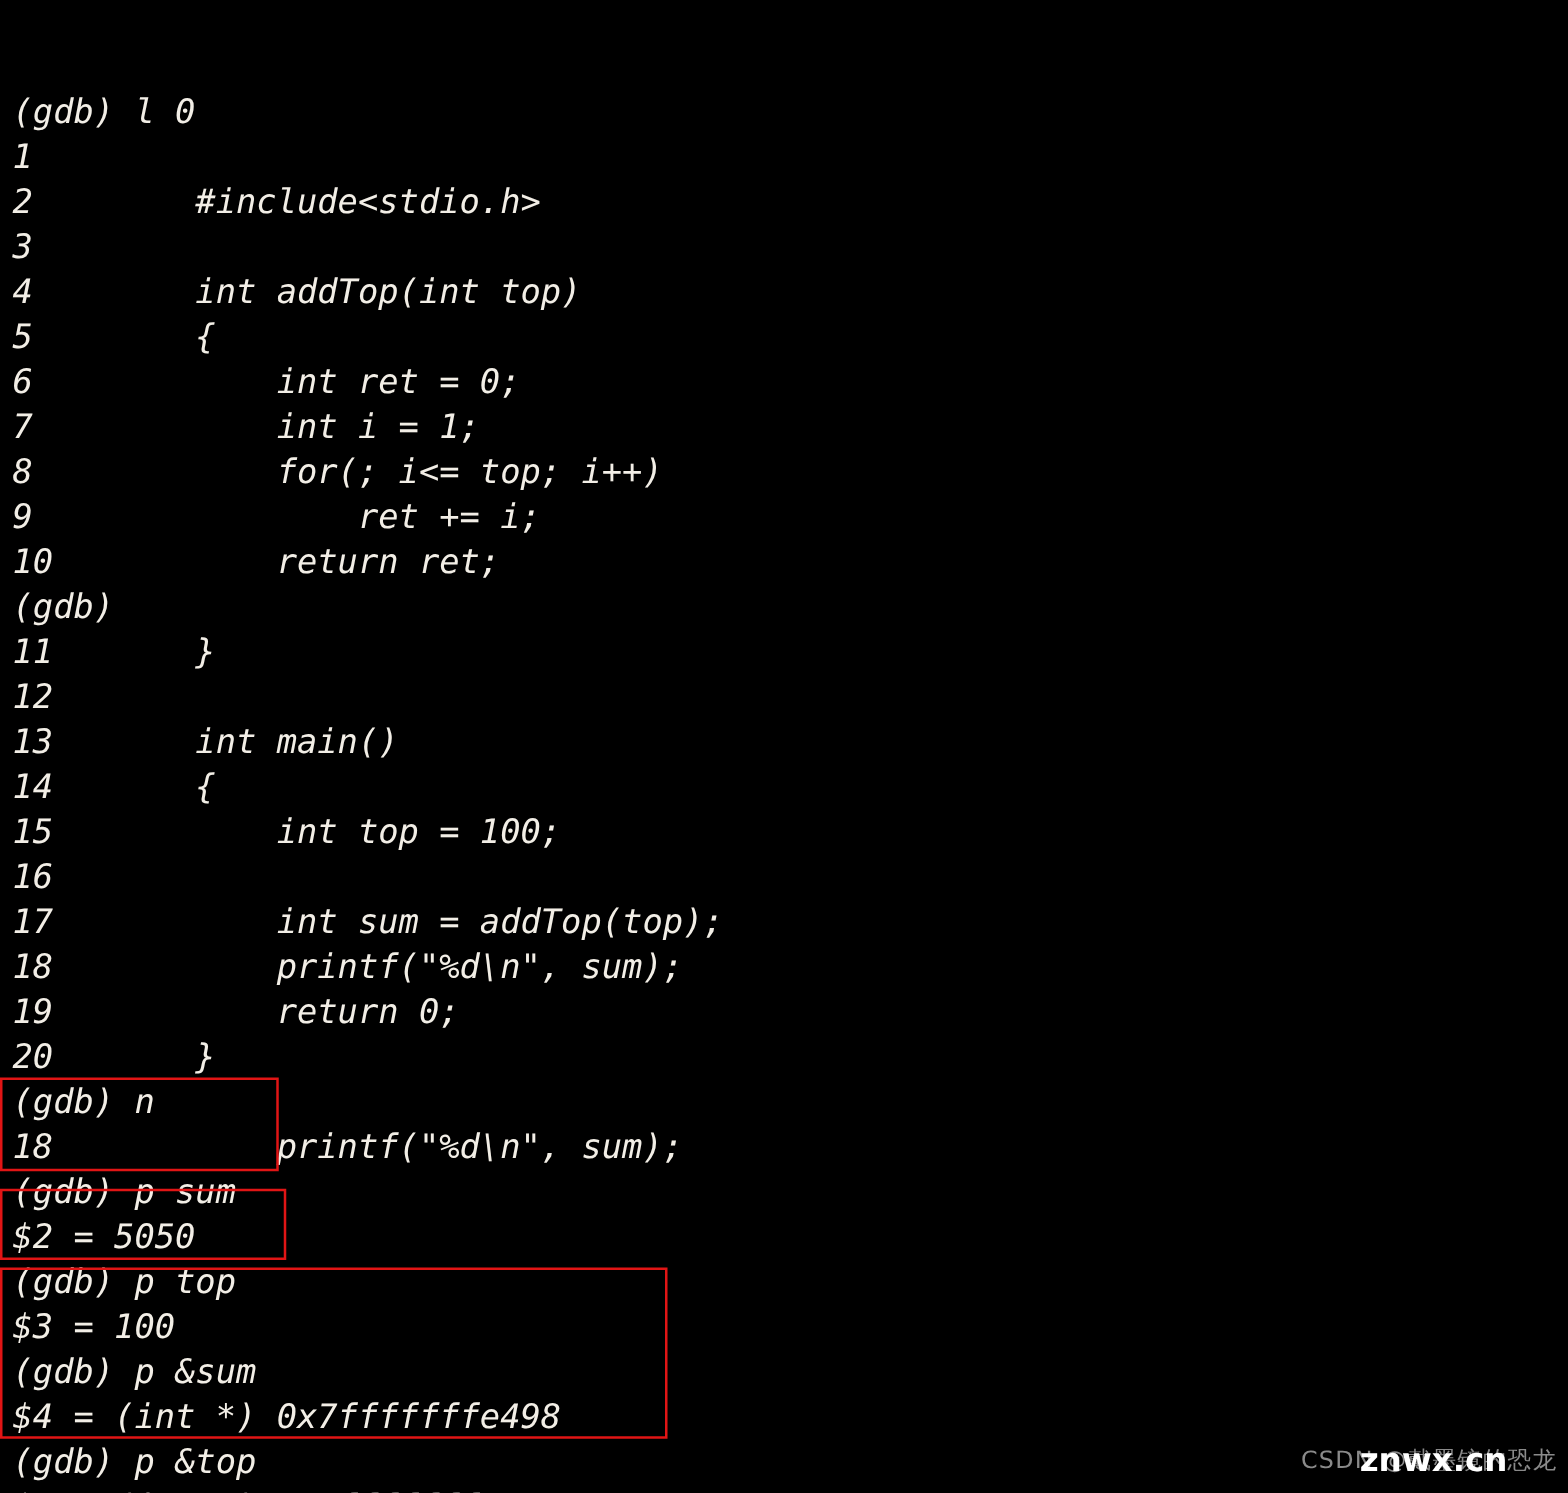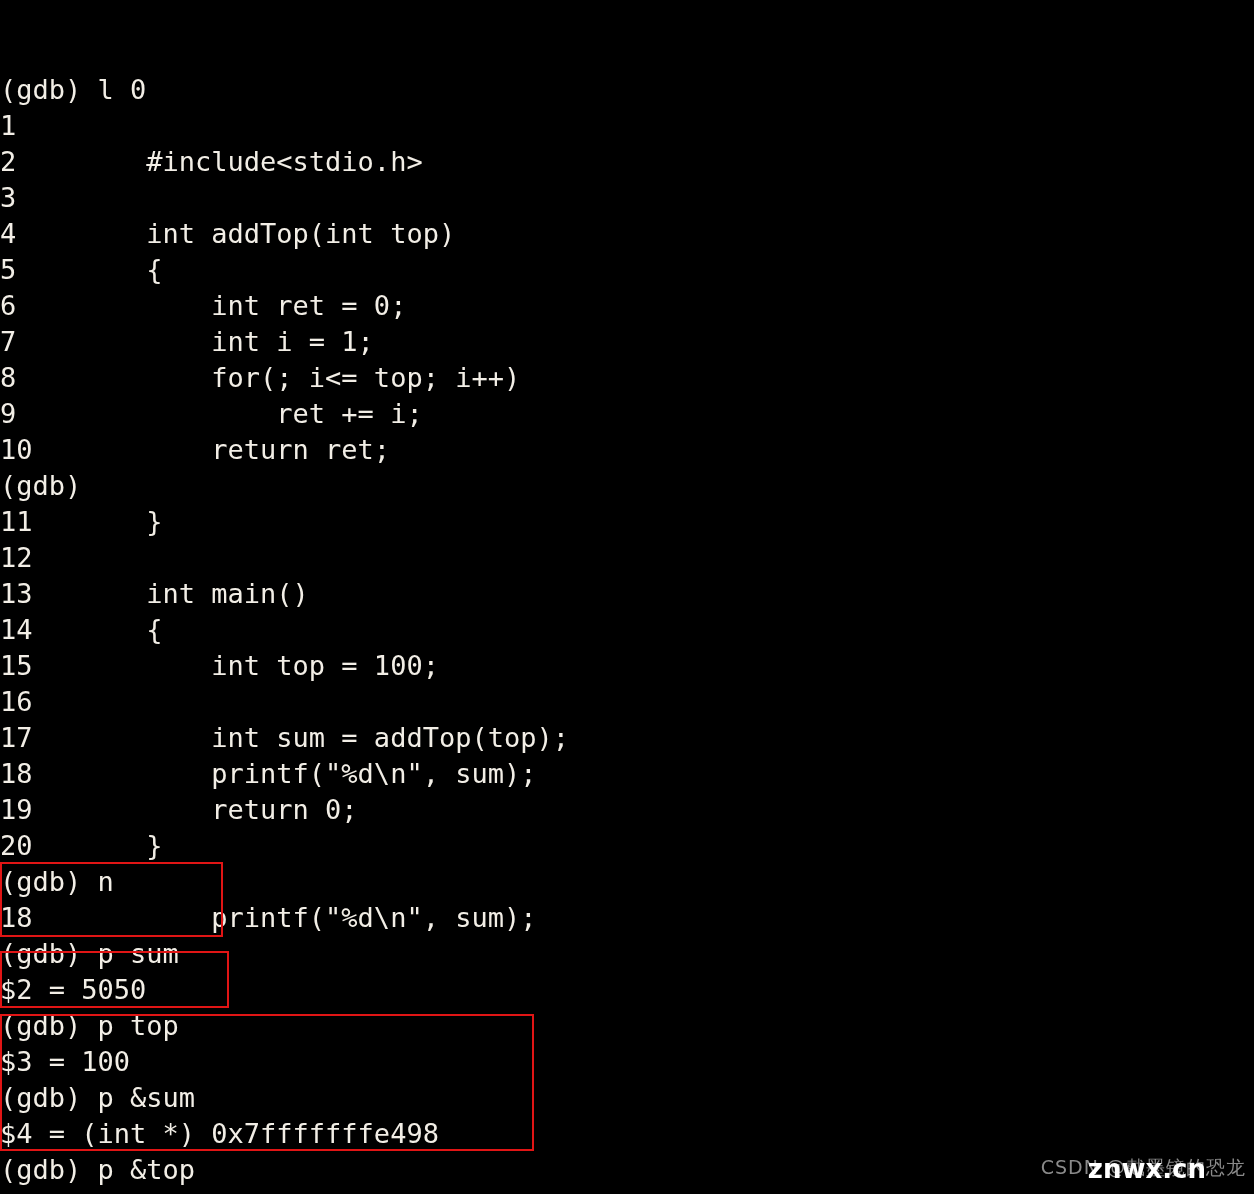--- a/index.html
+++ b/index.html
@@ -25,22 +25,23 @@
     font-family: "DejaVu Sans Mono", monospace;
     font-size: 27px;
     line-height: 36px;
     white-space: pre;
     letter-spacing: 0px;
   }
   .tline {
     height: 36px;
     line-height: 36px;
     white-space: pre;
-    padding-left: 0;
+    padding-left: 10px;
     position: relative;
+    font-style: italic;
   }
   .hl-box {
     position: absolute;
     border: 2px solid #e11515;
     box-sizing: border-box;
     pointer-events: none;
     background: transparent;
   }
   #wm {
     position: absolute;

